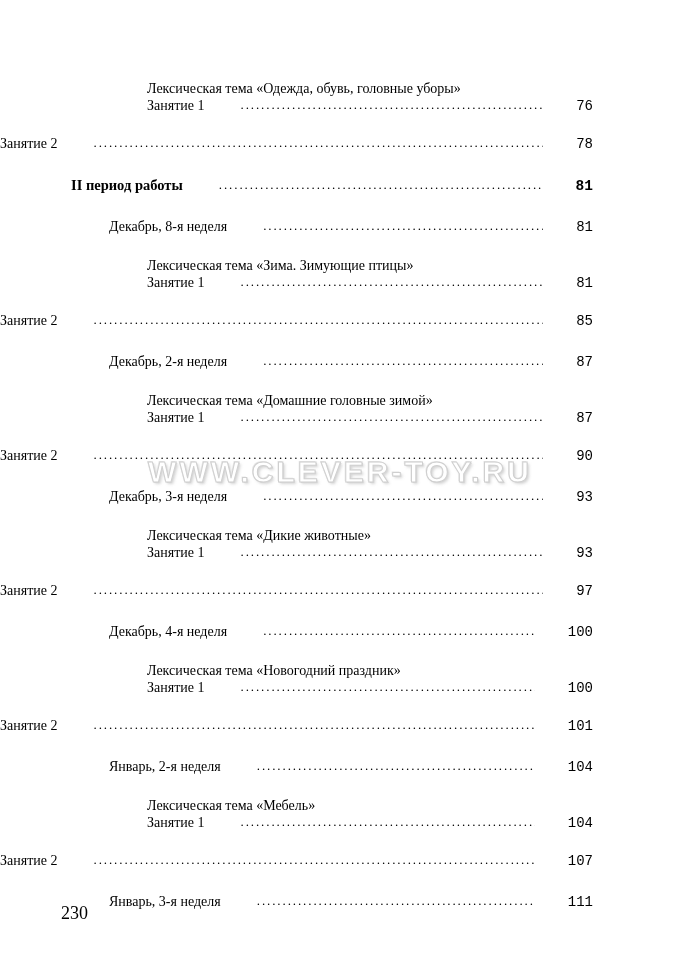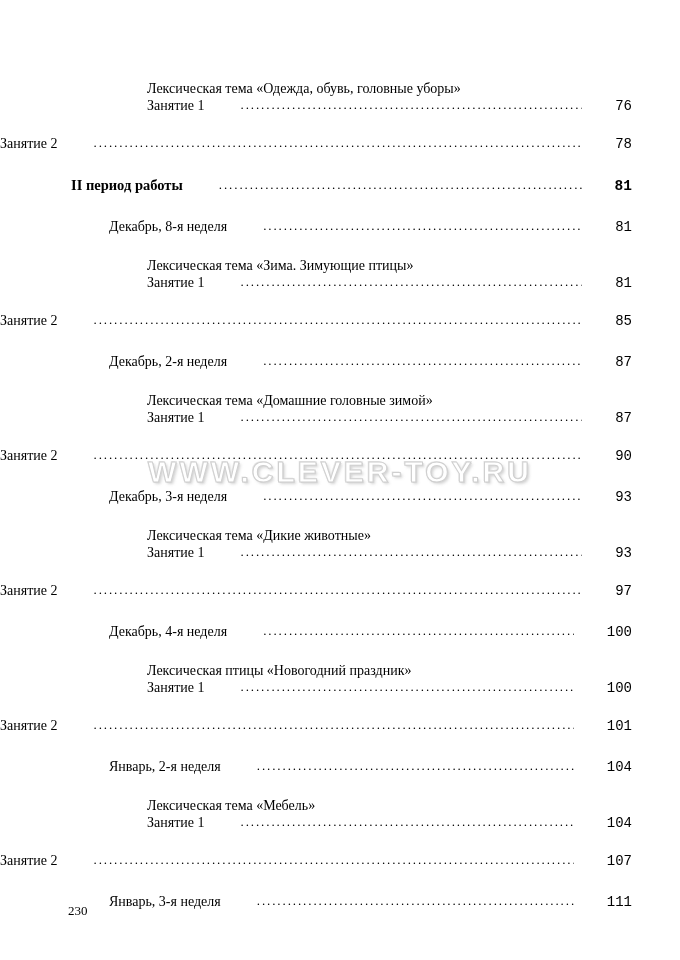--- a/index.html
+++ b/index.html
@@ -44,21 +44,21 @@
   .toc {
     position: absolute;
     left: 0;
     top: 58px;
     width: 680px;
     z-index: 2;
   }
   .entry {
     position: relative;
     box-sizing: border-box;
-    padding-right: 48px;
+    padding-right: 87px;
   }
   .entry .title-line {
     display: flex;
     align-items: baseline;
     white-space: nowrap;
     gap: 32px;
   }
   .entry .label {
     flex: 0 0 auto;
     padding-right: 4px;
@@ -109,23 +109,23 @@
     margin-bottom: 1px;
   }
   
   .lvl-lesson {
     font-size: 14px;
     margin-top: 22px;
   }
 
   .folio {
     position: absolute;
-    left: 68px;
+    left: 61px;
     top: 903px;
-    font-size: 13px;
+    font-size: 18px;
     font-family: "Liberation Serif", serif;
     color: #000;
   }
 </style>
 </head>
 <body>
 
 <div class="page">
 
   <div class="toc">
@@ -218,21 +218,21 @@
         </div>
       </div>
       <div class="entry lvl-week">
         <div class="title-line">
           <span class="label">Декабрь, 4-я неделя</span>
           <span class="leader">...........................................................................................................................................</span>
           <span class="page-num">100</span>
         </div>
       </div>
       <div class="entry lvl-theme">
-        <div class="topic">Лексическая птицы «Новогодний праздник»</div>
+        <div class="topic">Лексическая тема «Новогодний праздник»</div>
         <div class="title-line">
           <span class="label">Занятие 1</span>
           <span class="leader">...........................................................................................................................................</span>
           <span class="page-num">100</span>
         </div>
       </div>
       <div class="entry lvl-lesson">
         <div class="title-line">
           <span class="label">Занятие 2</span>
           <span class="leader">...........................................................................................................................................</span>

